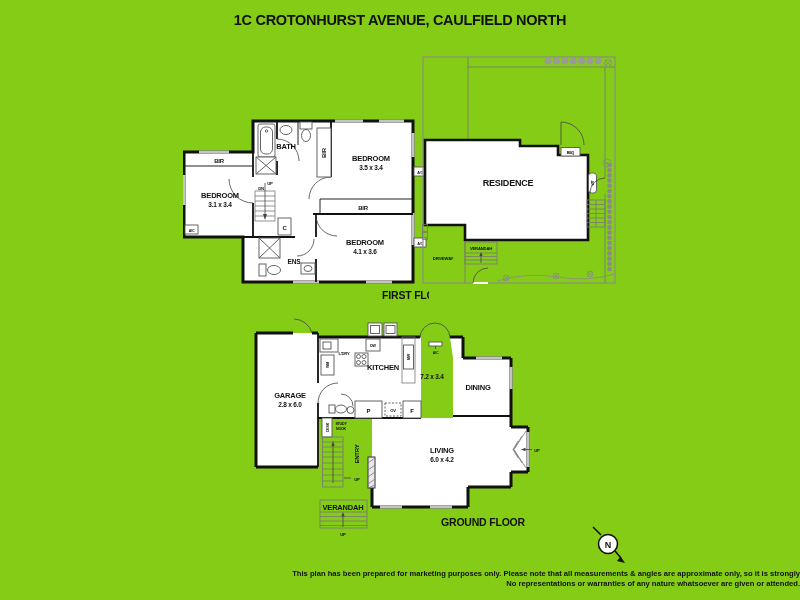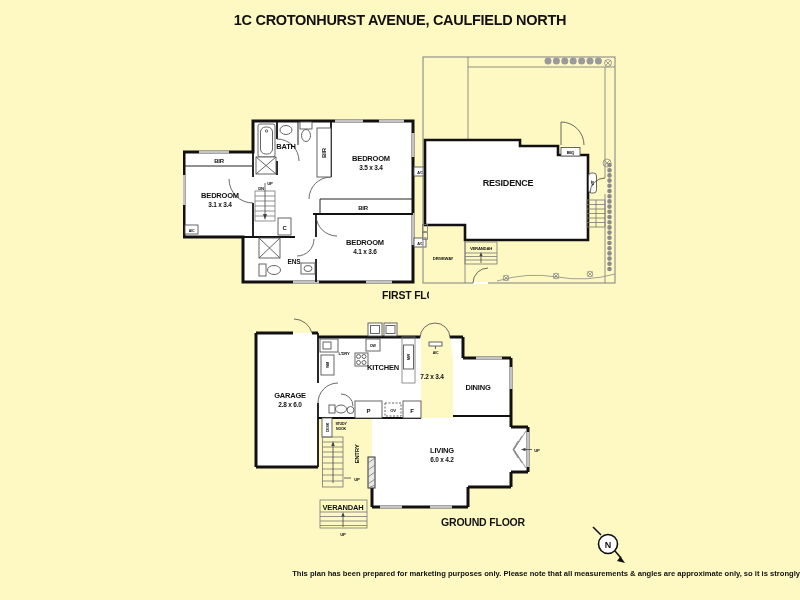--- a/index.html
+++ b/index.html
@@ -1,16 +1,16 @@
 <!DOCTYPE html>
 <html><head>
 <meta charset="utf-8">
 <style>
   html,body{margin:0;padding:0;background:#fff;}
-  .page{position:relative;width:800px;height:600px;background:#fef9c3;overflow:hidden;
+  .page{position:relative;width:800px;height:600px;background:#84cc16;overflow:hidden;
         font-family:"Liberation Sans",sans-serif;color:#111;}
   .title{position:absolute;top:12px;left:0;width:100%;text-align:center;
          font-size:14.5px;font-weight:bold;letter-spacing:-0.3px;}
   svg{position:absolute;}
   .ff{left:183px;top:117px;}
   .sp{left:422px;top:50px;}
   .gf{left:252px;top:317px;}
   .compass{left:584px;top:520px;}
   .disclaimer{position:absolute;top:569px;left:0;width:100%;text-align:right;
               font-size:7.6px;line-height:9.6px;font-weight:bold;color:#111;}
@@ -284,15 +284,16 @@
       <path d="M9,7 L17,15" stroke="#111" stroke-width="1.6" fill="none"></path>
       <circle cx="24" cy="24" r="9.5" fill="#fff" stroke="#111" stroke-width="1.6"></circle>
       <path d="M31,31 L37,38" stroke="#111" stroke-width="1.6" fill="none"></path>
       <path d="M41,43 L33,41 L36.5,36.5 Z" fill="#111"></path>
       <text x="24" y="27.5" style="font-size:9px;font-weight:bold;">N</text>
     </g>
   </svg>
 
   <div class="disclaimer">
     <div>This plan has been prepared for marketing purposes only. Please note that all measurements &amp; angles are approximate only, so it is strongly</div>
+    <div>No representations or warranties of any nature whatsoever are given or attended.</div>
   </div>
 
 </div>
 
 </body></html>

